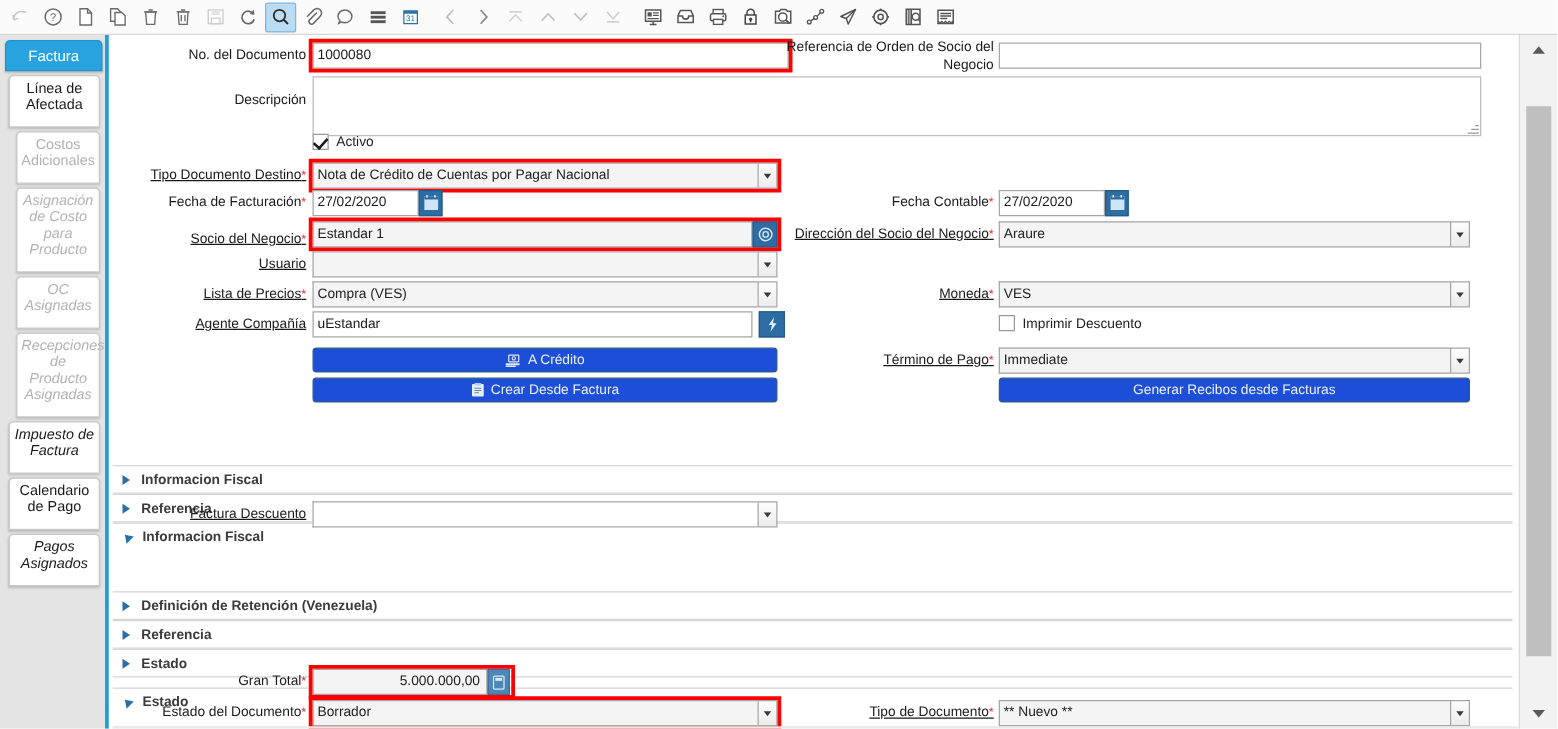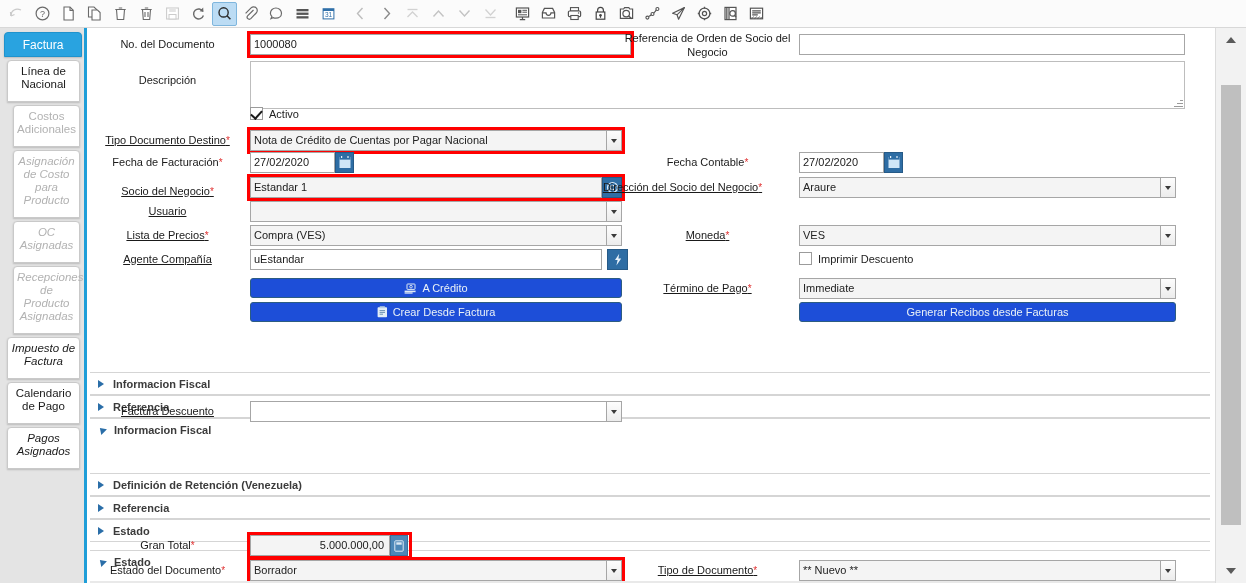--- a/index.html
+++ b/index.html
@@ -62,21 +62,21 @@
   .rail-tab.ital { font-style: italic; }
 
   
   #form {
     position: absolute; top: 28px; left: 90px; right: 31px; bottom: 0;
     background: #ffffff;
     overflow: hidden;
   }
   .lbl {
     position: absolute;
-    text-align: center;
+    text-align: right;
     font-size: 11px;
     color: #1a1a1a;
     line-height: 13px;
   }
   .lbl.u { text-decoration: underline; }
   .req { color: #e03030; font-size: 10px; }
 
   .fld {
     position: absolute;
     height: 21px;
@@ -417,21 +417,21 @@
           <path d="M2.4 12 l1.5 1.4 l1.5 -1.4 l1.5 1.4 l1.5 -1.4 l1.5 1.4 l1.5 -1.4 l1.5 1.4 l1.6 -1.4" stroke="#555" stroke-width="1" fill="none"></path>
         </svg>
     </div>
   </div>
 
   <div id="rail">
     <div class="rail-tab active" style="height:25px;line-height:17px;">
       <span>Factura</span>
     </div>
     <div class="rail-tab" style="height:42px;">
-      <span>Línea de Nacional</span>
+      <span>Línea de Afectada</span>
     </div>
     <div class="rail-tab muted" style="height:42px;margin-left:13px;">
       <span>Costos Adicionales</span>
     </div>
     <div class="rail-tab muted ital" style="height:68px;margin-left:13px;">
       <span>Asignación de Costo para Producto</span>
     </div>
     <div class="rail-tab muted ital" style="height:42px;margin-left:13px;">
       <span>OC Asignadas</span>
     </div>

